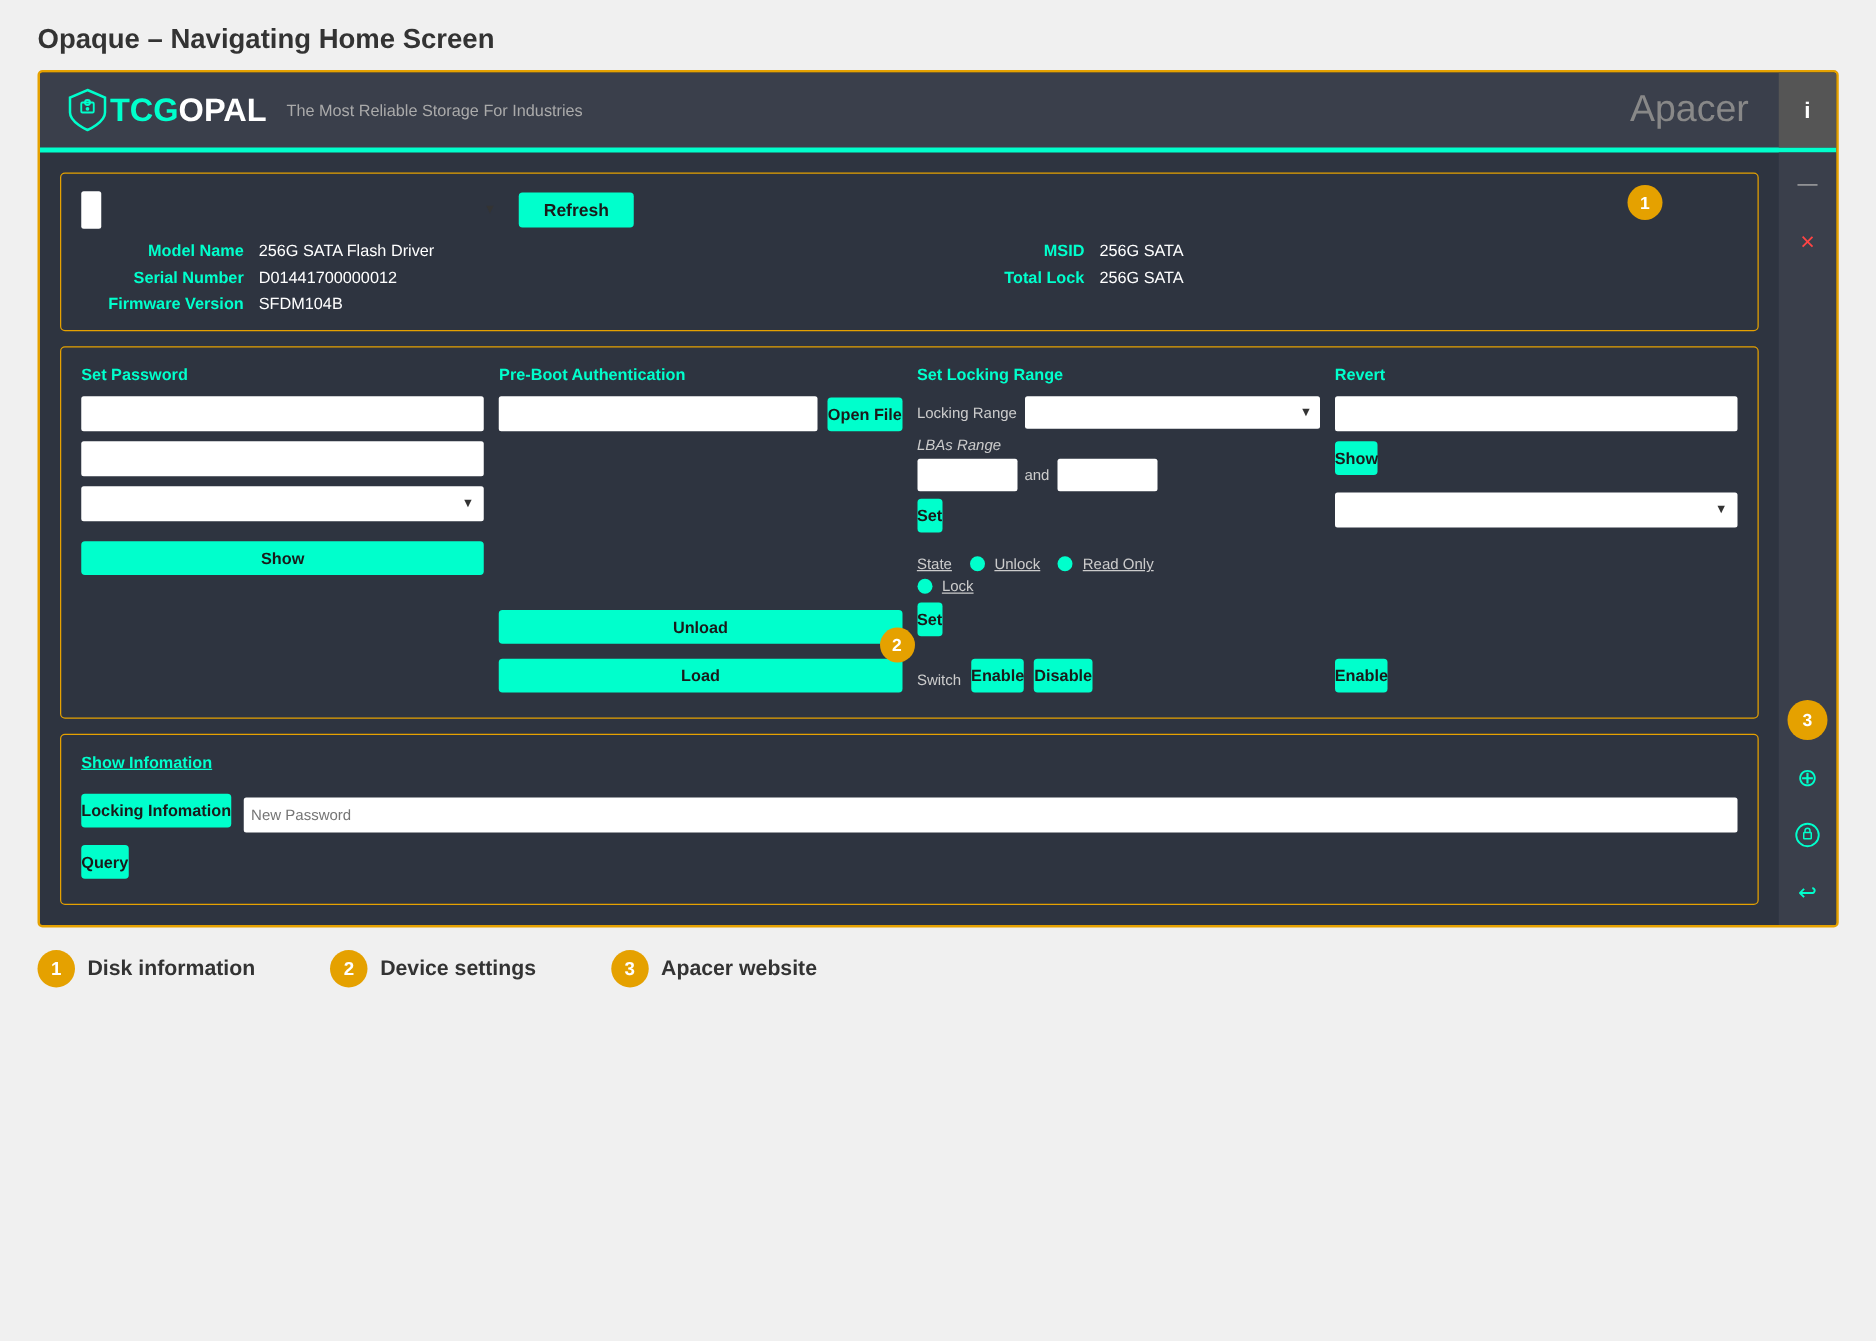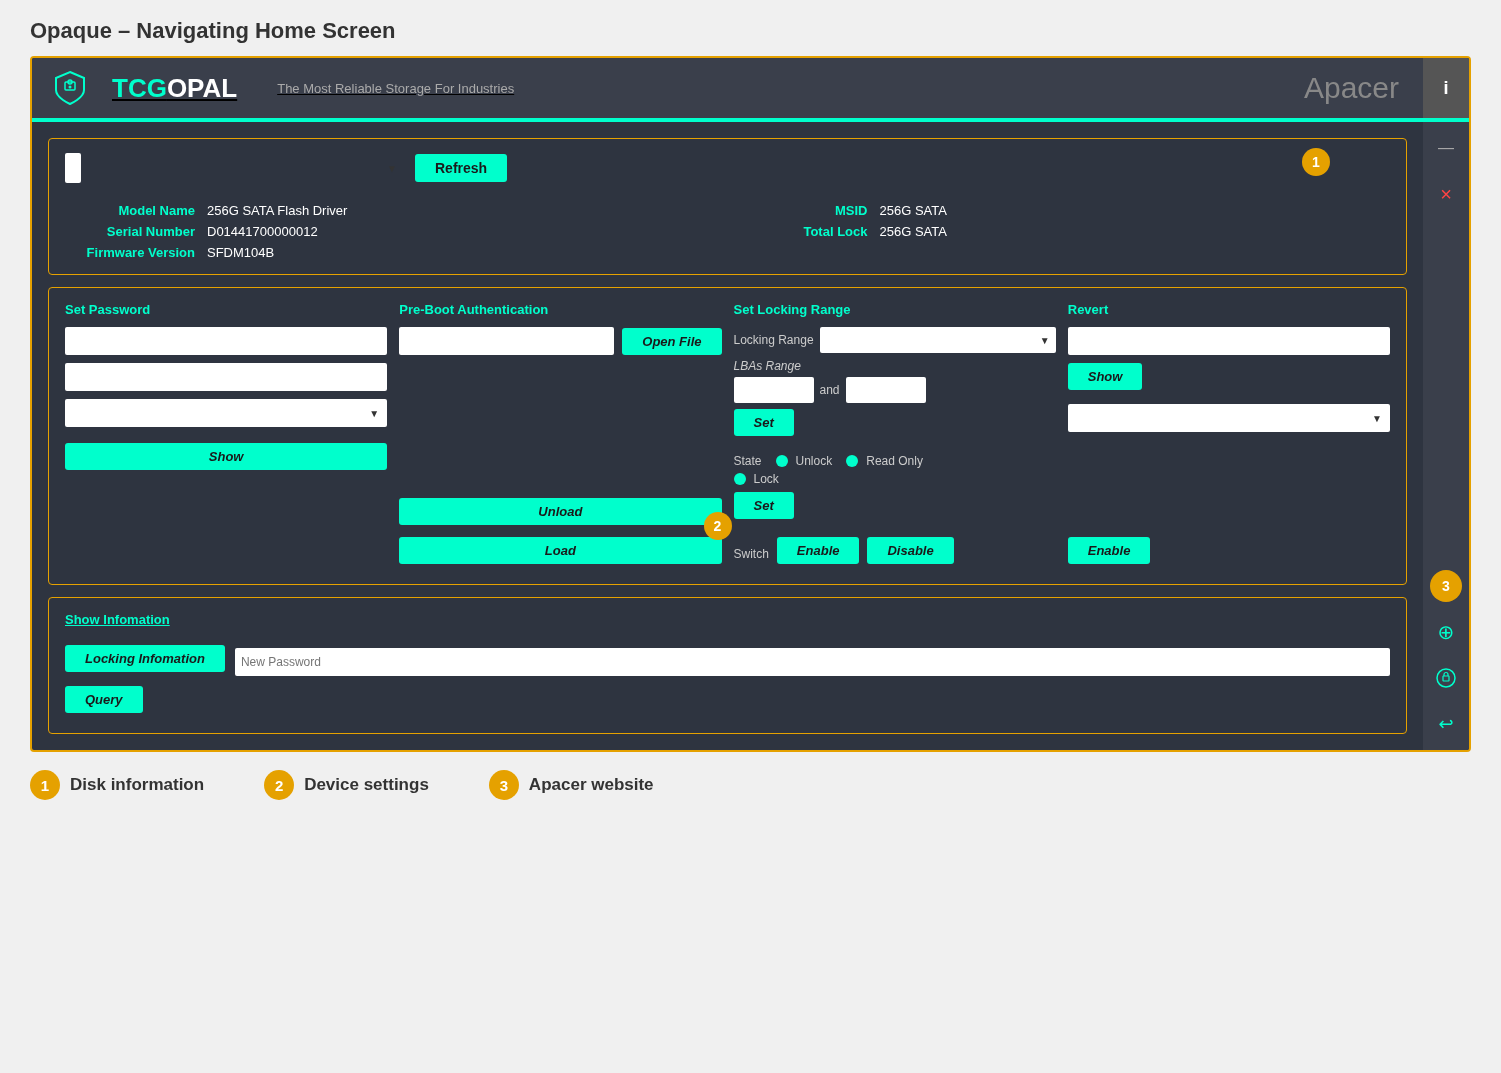--- a/index.html
+++ b/index.html
@@ -30,22 +30,21 @@
       background: #3a3f4b;
       display: flex;
       align-items: center;
       padding: 12px 20px;
       border-bottom: 2px solid #00ffcc;
       position: relative;
     }
     .header-logo {
       display: flex;
       align-items: center;
-      gap: 24px;
-      text-decoration: underline;
+      gap: 0;
     }
     .logo-icon {
       width: 36px;
       height: 36px;
     }
     .logo-text {
       font-size: 26px;
       font-weight: 900;
       color: white;
     }
@@ -126,21 +125,21 @@
     .device-info-panel {
       background: #2e3440;
       border: 1.5px solid #e5a100;
       border-radius: 4px;
       padding: 14px 16px;
     }
     .device-select-row {
       display: flex;
       align-items: center;
       gap: 10px;
-      margin-bottom: 20px;
+      margin-bottom: 10px;
       position: relative;
     }
     .device-select-row .device-select {
       flex: 1;
       background: white;
       border: none;
       height: 30px;
       border-radius: 2px;
       padding: 0 8px;
       font-size: 13px;
@@ -260,28 +259,27 @@
       border-radius: 2px;
       width: 100%;
       padding: 0 6px;
       font-size: 12px;
       appearance: none;
     }
     .btn-teal {
       background: #00ffcc;
       color: #1a1a1a;
       border: none;
-      padding: 6px 20px;
+      padding: 6px 0;
       font-size: 13px;
       font-weight: 600;
       border-radius: 3px;
       cursor: pointer;
       margin-bottom: 6px;
       display: inline-block;
-      font-style: italic;
     }
 
     
     .pass-col {
       display: flex;
       flex-direction: column;
     }
     .pass-buttons {
       display: flex;
       flex-direction: column;
@@ -374,20 +372,21 @@
       gap: 4px;
       margin: 6px 0;
       font-size: 12px;
       color: #ccc;
     }
     .state-options {
       display: flex;
       gap: 14px;
       flex-wrap: wrap;
       align-items: center;
+      text-decoration: underline;
     }
     .state-option {
       display: flex;
       align-items: center;
       gap: 8px;
       font-size: 12px;
       color: #ccc;
     }
     .radio-dot {
       width: 12px;

